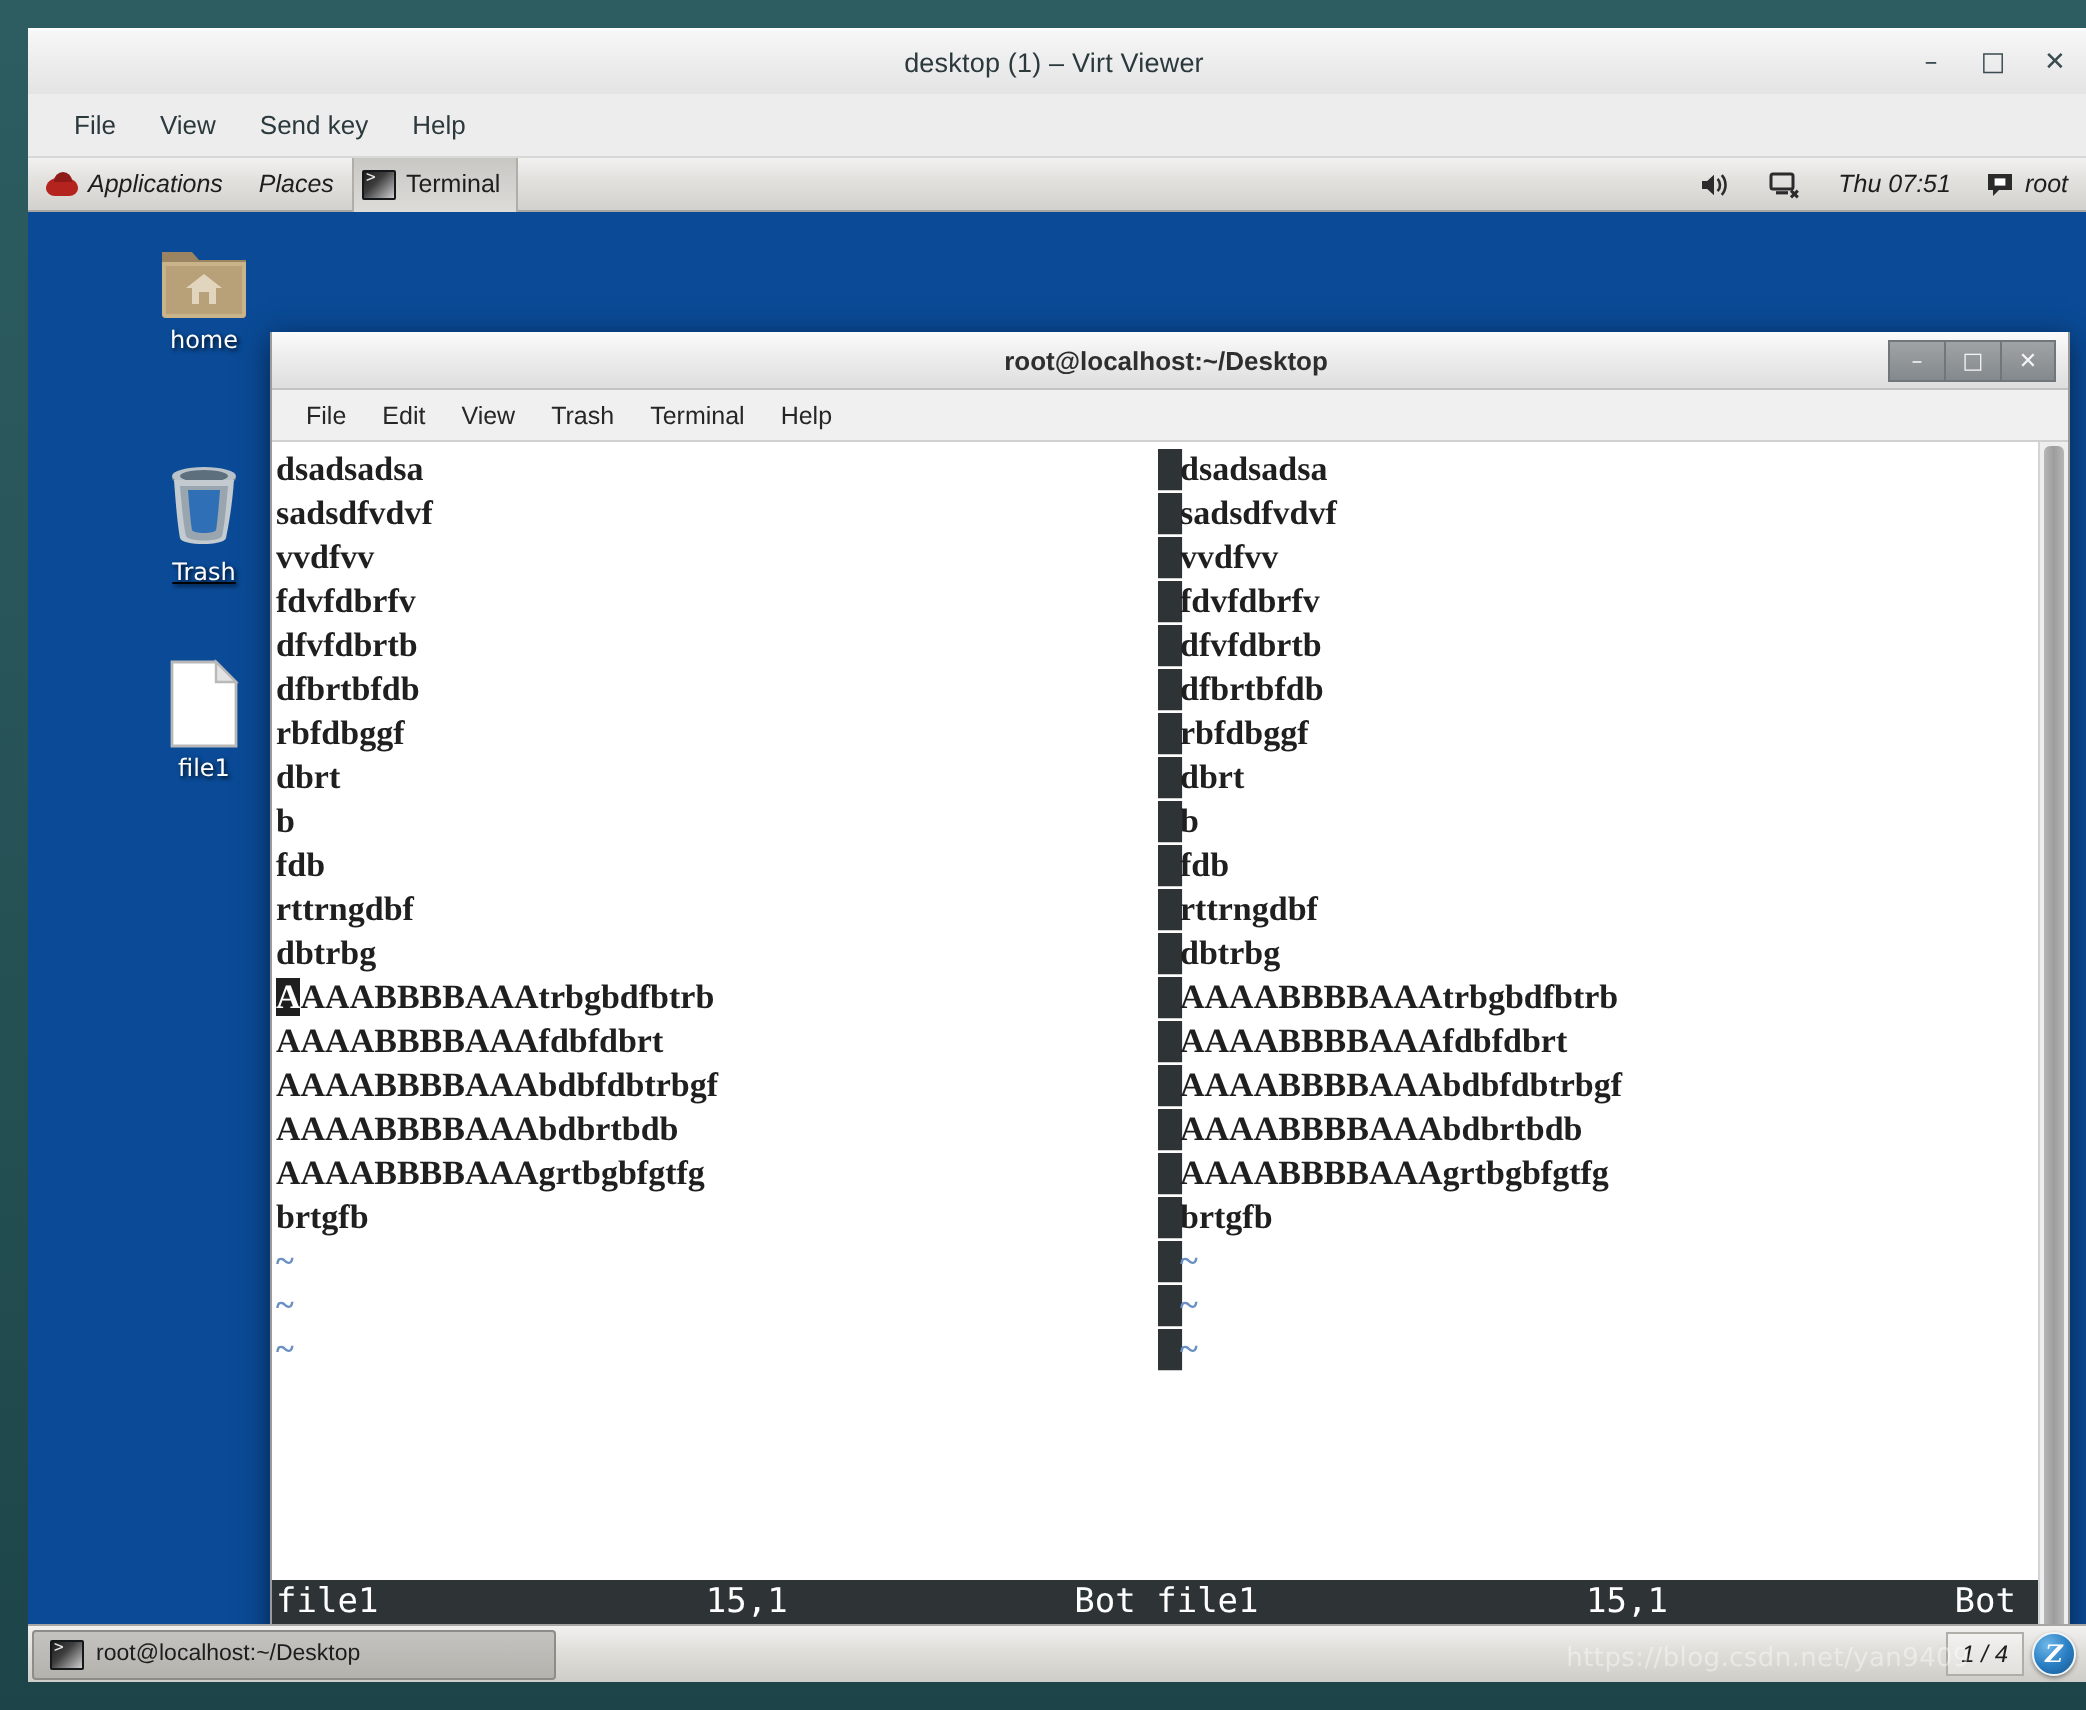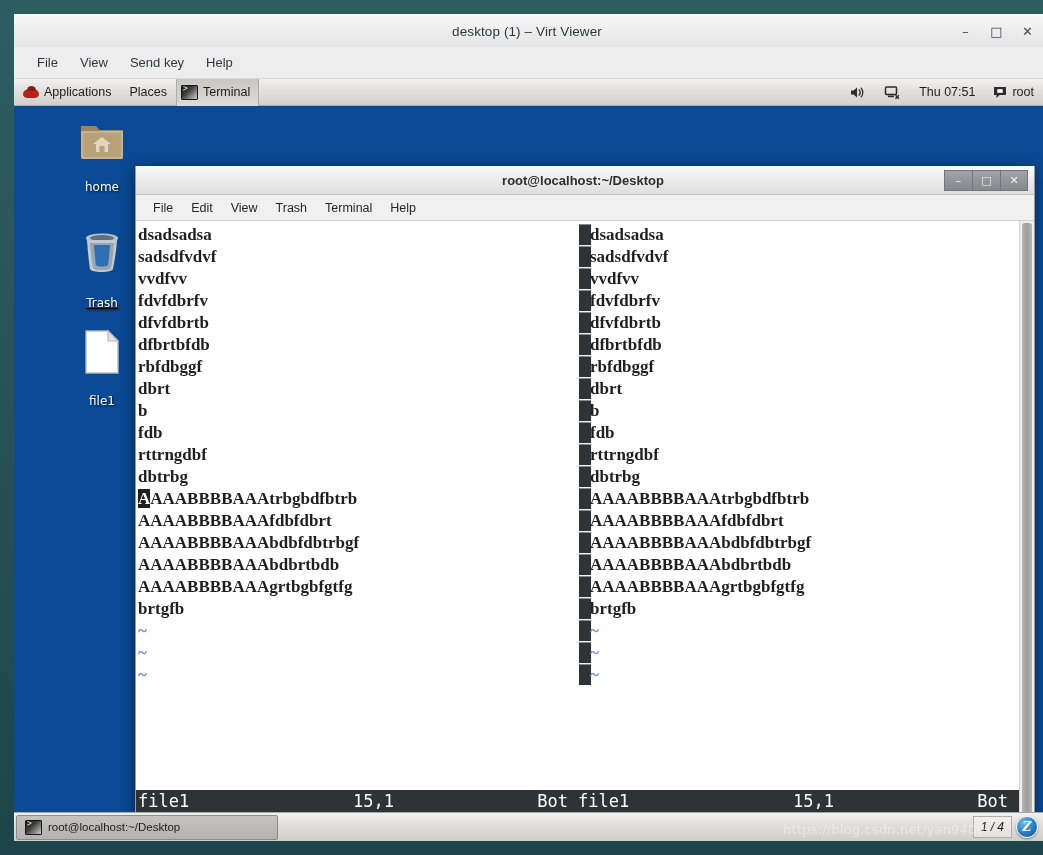--- a/index.html
+++ b/index.html
@@ -48,21 +48,21 @@
   }
   
   #g-panel {
     position: absolute; left: 0; top: 0; width: 100%; height: 27px;
     background: linear-gradient(180deg,#f2f1f0 0%,#e3e1de 42%,#d3d1cd 100%);
     border-bottom: 1px solid #a8a6a2;
     display: flex; align-items: center; font-size: 12.5px; color: #1d1d1d;
   }
   .panel-btn {
     height: 27px; display: flex; align-items: center; gap: 5px;
-    padding: 16px 9px; cursor: default;
+    padding: 16px 9px; cursor: default; font-style: italic;
   }
   #g-panel-right { margin-left: auto; display: flex; align-items: center; }
   #task-terminal {
     height: 27px; display: flex; align-items: center; gap: 5px;
     padding: 0 8px 0 4px;
     background: linear-gradient(180deg,#c9c7c3 0%,#dedcd8 100%);
     border-left: 1px solid #b0aea9; border-right: 1px solid #b0aea9;
     cursor: default;
   }
   .term-mini {
@@ -92,21 +92,21 @@
   .net-icon { width: 17px; height: 15px; position: relative; flex: none; }
   .usr-icon { width: 14px; height: 13px; position: relative; flex: none; }
 
   
   .dtop-icon {
     position: absolute; width: 76px;
     display: flex; flex-direction: column; align-items: center;
     cursor: default;
   }
   .dtop-label {
-    margin-top: 19px; font-size: 12px; color: #ffffff;
+    margin-top: 2px; font-size: 12px; color: #ffffff;
     text-shadow: 1px 1px 2px rgba(0,0,0,.85);
     font-family: "DejaVu Sans", sans-serif;
   }
   .folder-ic { width: 48px; height: 42px; position: relative; }
   .trash-ic  { width: 42px; height: 46px; position: relative; }
   .file-ic   { width: 38px; height: 46px; position: relative; }
 
   
   #term-win {
     position: absolute; left: 121px; top: 87px; width: 900px; height: 675px;

